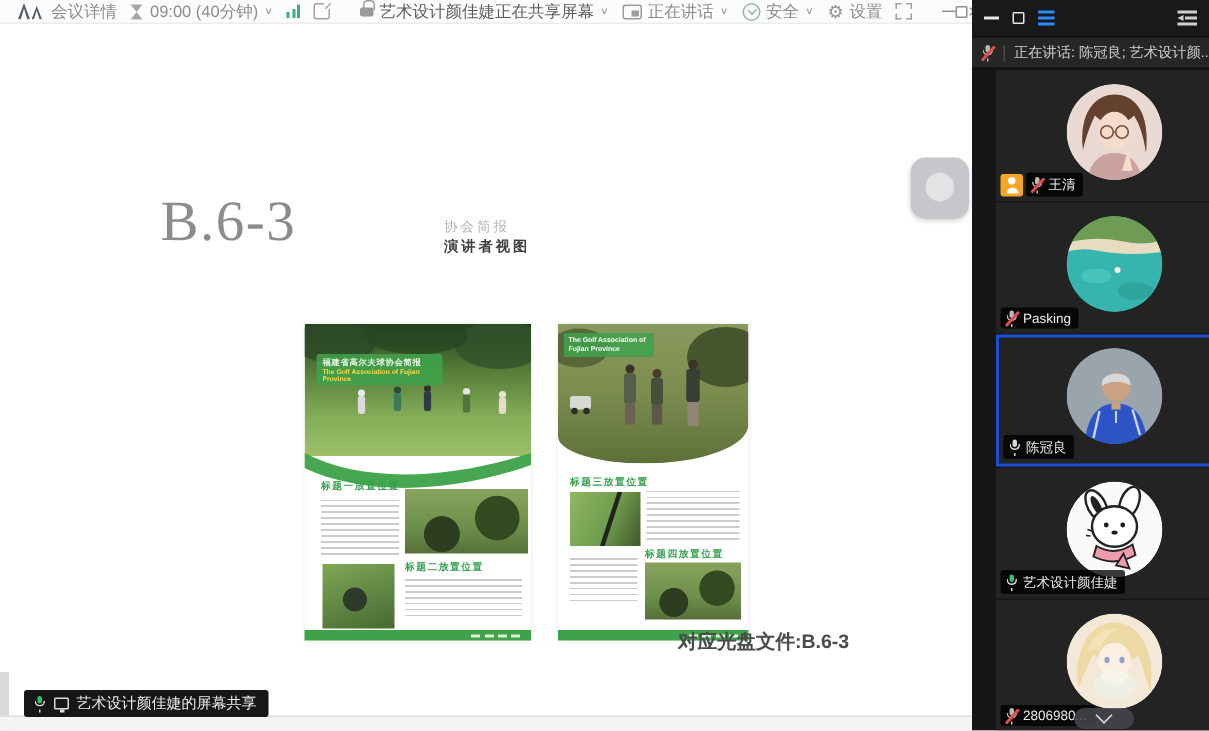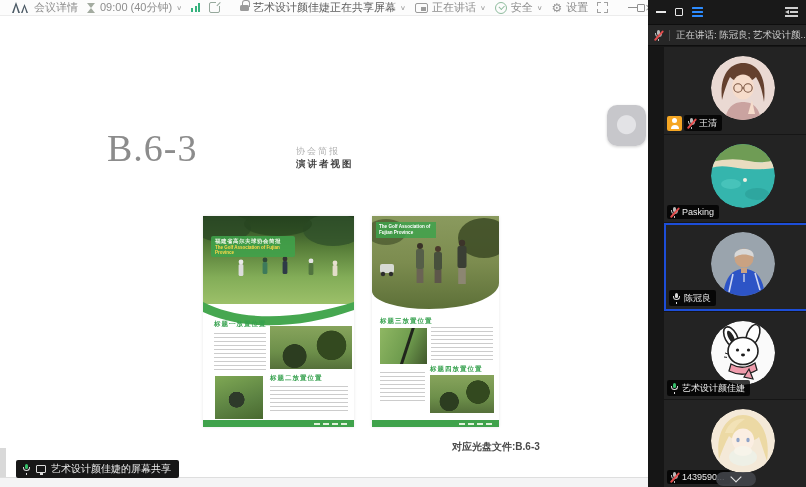--- a/index.html
+++ b/index.html
@@ -66,21 +66,21 @@
   .min-ic { width:9px; height:1.4px; background:#8f8f8f; }
   .max-ic { width:8px; height:8px; border:1.3px solid #8f8f8f; border-radius:1px; }
   .close-ic { font-size:13px; line-height:1; color:#8f8f8f; }
 
   
   .canvas { position:absolute; left:0; top:29px; width:648px; height:458px; background:#fff; }
 
   .doc-title { position:absolute; left:107px; top:97px; font-size:38px; color:#8c8c8c; letter-spacing:1px;font-family:Liberation Serif, serif; }
   .doc-cat   { position:absolute; left:296px; top:116px; font-size:9px; color:#b3b3b3; letter-spacing:2px; }
   .doc-name  { position:absolute; left:296px; top:129px; font-size:9.5px; font-weight:bold; color:#3f3f3f; letter-spacing:2px; }
-  .disc-note { position:absolute; left:452px; top:411px; font-size:10px; font-weight:bold; color:#4a4a4a; }
+  .disc-note { position:absolute; left:452px; top:390px; font-size:13px; font-weight:bold; color:#4a4a4a; }
 
   .page { position:absolute; background:#fff; box-shadow:0 0 3px rgba(0,0,0,.10); }
   .page-l { left:203px; top:187px; width:151px; height:211px; }
   .page-r { left:372px; top:187px; width:127px; height:211px; }
 
   .photo { position:absolute; overflow:hidden; }
   .pl-hero { left:0; top:0; width:151px; height:88px; }
   .pr-hero { left:0; top:0; width:127px; height:93px; border-radius:0 0 55% 45% / 0 0 26px 18px; }
 
   .banner-l { position:absolute; left:8px; top:20px; width:84px; padding:2px 4px; background:#3fa24bde;
@@ -503,21 +503,21 @@
             <ellipse cx="32" cy="42" rx="9" ry="5" fill="#f7f4ea"></ellipse>
           </svg>
         </span>
         <div class="badge-row">
           <span class="name-pill">
             <span class="mic muted">
                 <i class="mb"></i>
                 <i class="ms"></i>
                 <i class="mf"></i>
               </span>
-            <span>1439590...</span>
+            <span>2806980...</span>
           </span>
         </div>
       </div>
     </div>
 
     <div class="collapse-handle"></div>
   </div>
 </div>
 
 </body></html>

